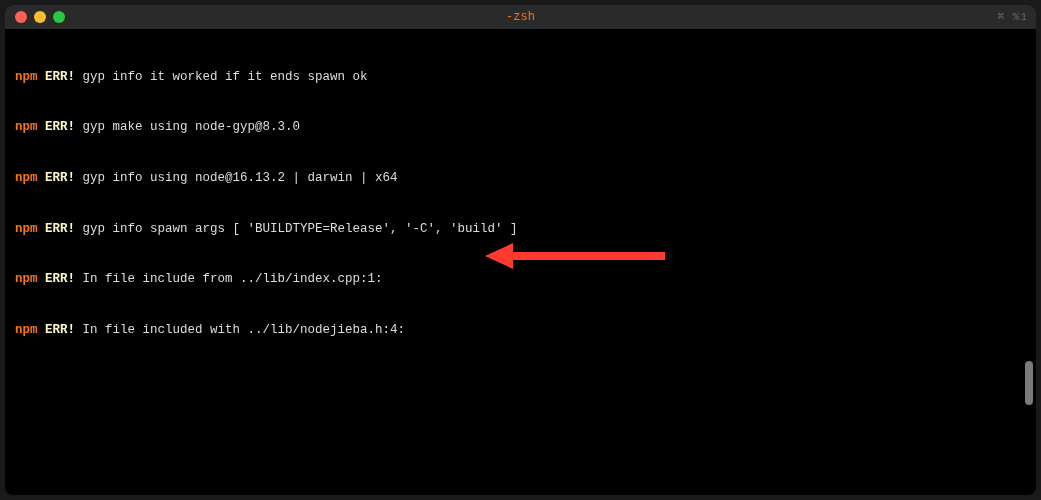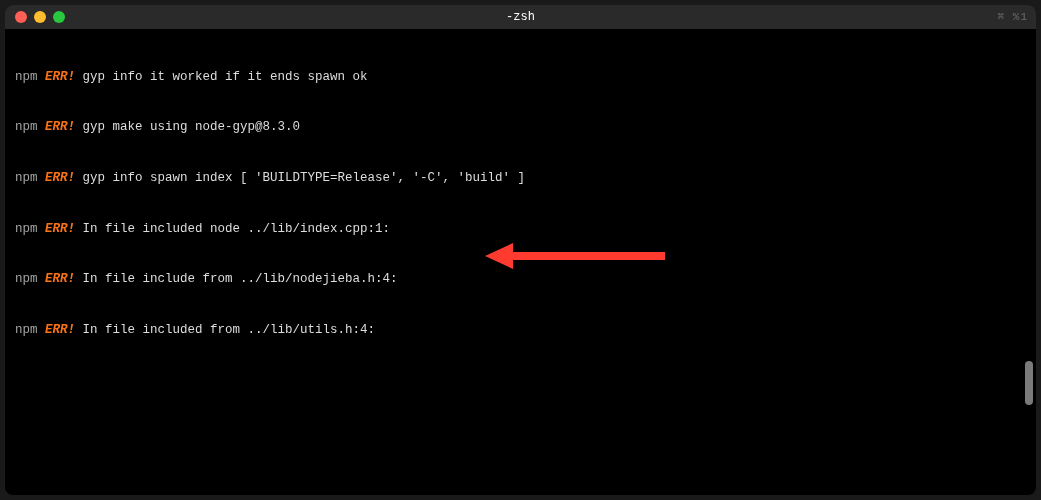--- a/index.html
+++ b/index.html
@@ -36,40 +36,40 @@
       width: 12px; height: 12px;
       border-radius: 50%;
     }
     .light.red { background: #ff5f57; }
     .light.yellow { background: #febc2e; }
     .light.green { background: #28c840; }
     .title {
       position: absolute;
       left: 0; right: 0;
       text-align: center;
-      color: #ffffff;
+      color: #f97316;
       font-size: 12px;
       pointer-events: none;
     }
     .shell-badge {
       position: absolute;
       right: 8px;
       color: #6a6a6a;
       font-size: 11px;
       letter-spacing: 1px;
     }
     .terminal-body {
       padding: 6px 10px 6px 10px;
       color: #ddd;
       white-space: pre;
       position: relative;
     }
     .line { white-space: pre-wrap; }
-    .err { color: #f97316; font-weight: 600; font-style: italic; }
-    .white { color: #a3a3a3; }
+    .err { color: #fef9c3; font-weight: 600; }
+    .white { color: #f97316; font-weight: bold; }
     .arrow-wrap {
       position: absolute;
       left: 480px;
       top: 219px;
       pointer-events: none;
     }
     .arrow-line {
       width: 160px;
       height: 8px;
       background: #ff3b30;
@@ -102,24 +102,24 @@
       <div class="light yellow"></div>
       <div class="light green"></div>
     </div>
     <div class="title">-zsh</div>
     <div class="shell-badge">⌘ %1</div>
   </div>
 
   <div class="terminal-body">
     <div class="line"><span class="white">npm</span> <span class="err">ERR!</span><span> gyp info it worked if it ends spawn ok</span></div>
     <div class="line"><span class="white">npm</span> <span class="err">ERR!</span><span> gyp make using node-gyp@8.3.0</span></div>
-    <div class="line"><span class="white">npm</span> <span class="err">ERR!</span><span> gyp info spawn index [ 'BUILDTYPE=Release', '-C', 'build' ]</span></div>
-    <div class="line"><span class="white">npm</span> <span class="err">ERR!</span><span> In file included node ../lib/index.cpp:1:</span></div>
-    <div class="line"><span class="white">npm</span> <span class="err">ERR!</span><span> In file include from ../lib/nodejieba.h:4:</span></div>
-    <div class="line"><span class="white">npm</span> <span class="err">ERR!</span><span> In file included from ../lib/utils.h:4:</span></div>
+    <div class="line"><span class="white">npm</span> <span class="err">ERR!</span><span> gyp info using node@16.13.2 | darwin | x64</span></div>
+    <div class="line"><span class="white">npm</span> <span class="err">ERR!</span><span> gyp info spawn args [ 'BUILDTYPE=Release', '-C', 'build' ]</span></div>
+    <div class="line"><span class="white">npm</span> <span class="err">ERR!</span><span> In file include from ../lib/index.cpp:1:</span></div>
+    <div class="line"><span class="white">npm</span> <span class="err">ERR!</span><span> In file included with ../lib/nodejieba.h:4:</span></div>
     
     
     
     
     
     
     
     
     
     

